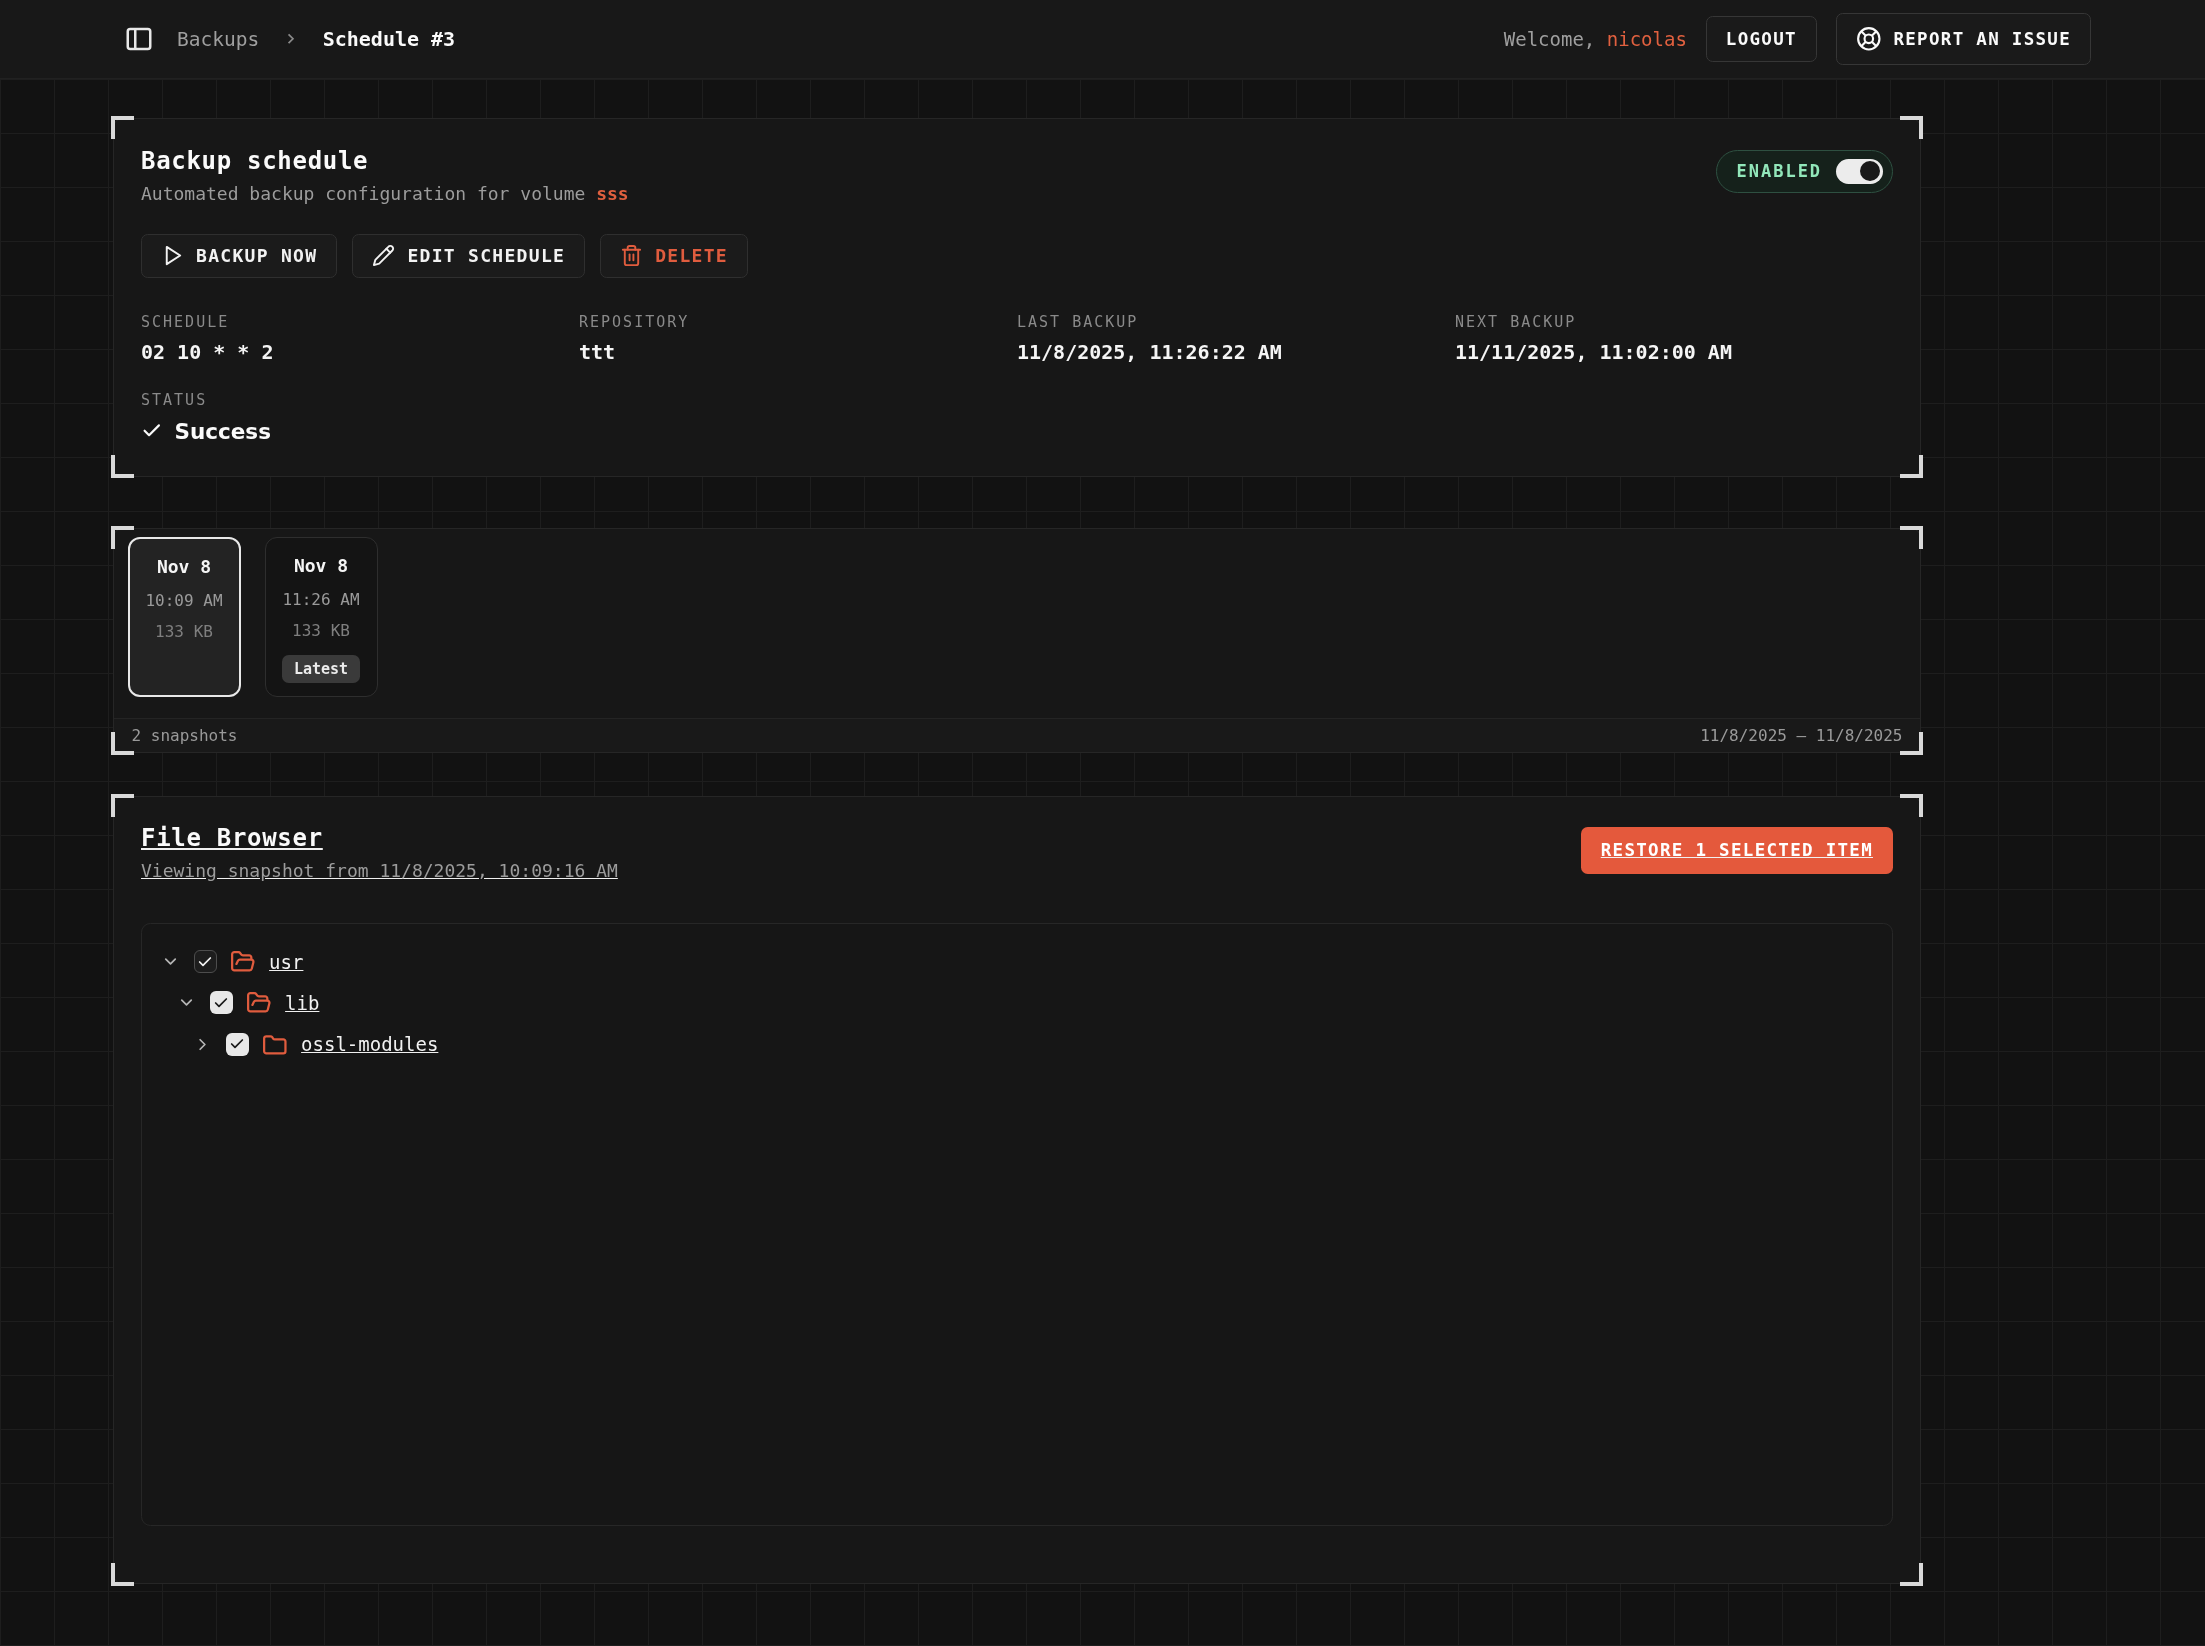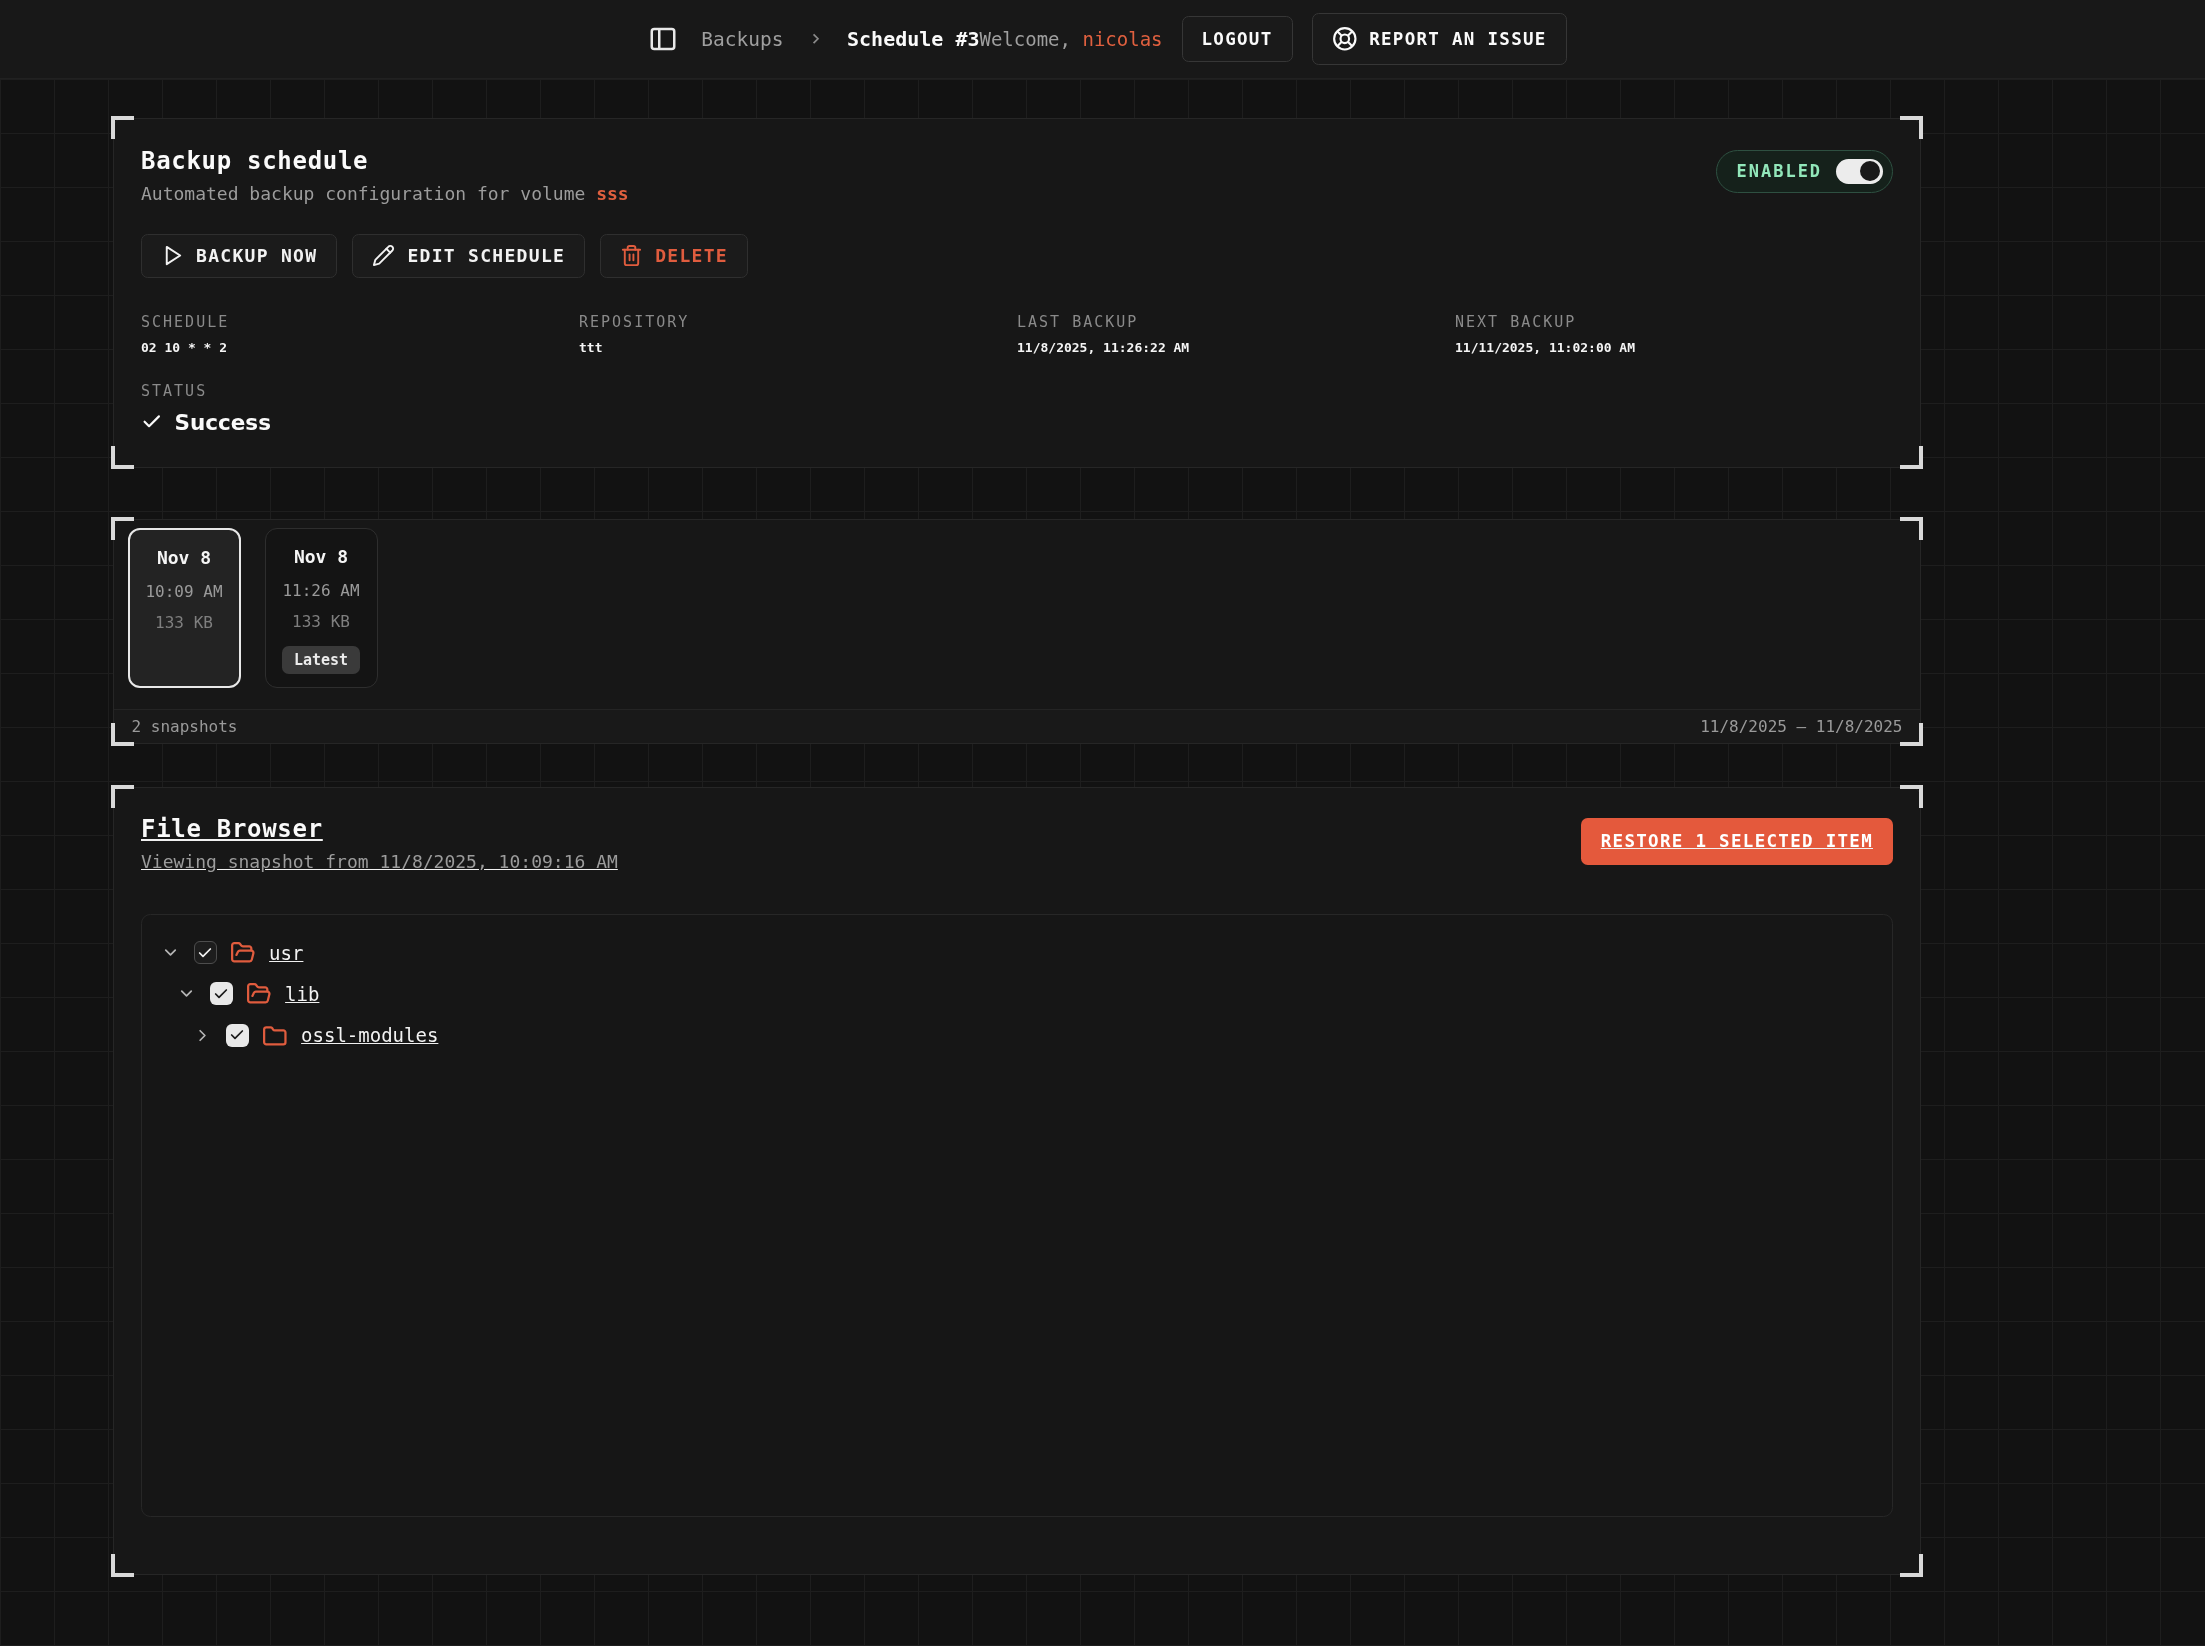--- a/index.html
+++ b/index.html
@@ -11,21 +11,21 @@
       linear-gradient(to right, #1e1e1e 1.3px, transparent 1.3px),
       linear-gradient(to bottom, #1e1e1e 1.3px, transparent 1.3px);
     background-size:54px 54px;
     background-position:0 79px;
     color:#f0f0f0;
   }
 
   
   .topbar {
     height:79px; background:#181818; border-bottom:1.3px solid #212121;
-    display:flex; align-items:center; justify-content:center;
+    display:flex; align-items:center; justify-content:space-between;
     padding:0 114px 0 124px;
   }
   .tb-left { display:flex; align-items:center; gap:23px; }
   .icon-btn { background:none; border:none; color:#e8e8e8; display:flex; cursor:pointer; }
   .crumb-root { color:#9f9f9f; font-size:19.5px; }
   .crumb-sep { color:#8a8a8a; display:flex; }
   .crumb-cur { color:#fafafa; font-size:20px; font-weight:bold; }
   .tb-right { display:flex; align-items:center; gap:19px; }
   .welcome { color:#9f9f9f; font-size:19px; }
   .welcome .user { color:#e0603f; }
@@ -67,21 +67,21 @@
   .act-btn {
     display:flex; align-items:center; gap:12px;
     background:#1b1b1b; border:1.3px solid #2f2f2f; border-radius:6.7px;
     color:#f2f2f2; font-family:inherit; font-size:18px; font-weight:bold;
     letter-spacing:1.3px; padding:9.4px 19px; cursor:pointer;
   }
   .act-btn.danger { color:#e05c3e;justify-content:flex-end; }
 
   .fields { margin-top:35px; display:grid; grid-template-columns:repeat(4,1fr); }
   .f-label { font-size:15px; color:#8a8a8a; letter-spacing:2px; margin-bottom:9.4px; }
-  .f-value { font-size:13px; font-weight:bold; color:#f5f5f5; }
+  .f-value { font-size:20px; font-weight:bold; color:#f5f5f5; }
   .status-block { margin-top:27px; }
   .status-row { display:flex; align-items:center; gap:12px; }
   .status-val { font-family:"DejaVu Sans", sans-serif; font-size:21.5px; font-weight:bold; color:#fafafa; }
 
   
   .card-snaps { margin-top:51px; }
   .snap-area { padding:8px 13.5px 0 13.5px; display:flex; gap:24px; }
   .snap-tile {
     width:113px; height:160px; border-radius:12px;
     display:flex; flex-direction:column; align-items:center; padding-top:17.5px; cursor:pointer;

